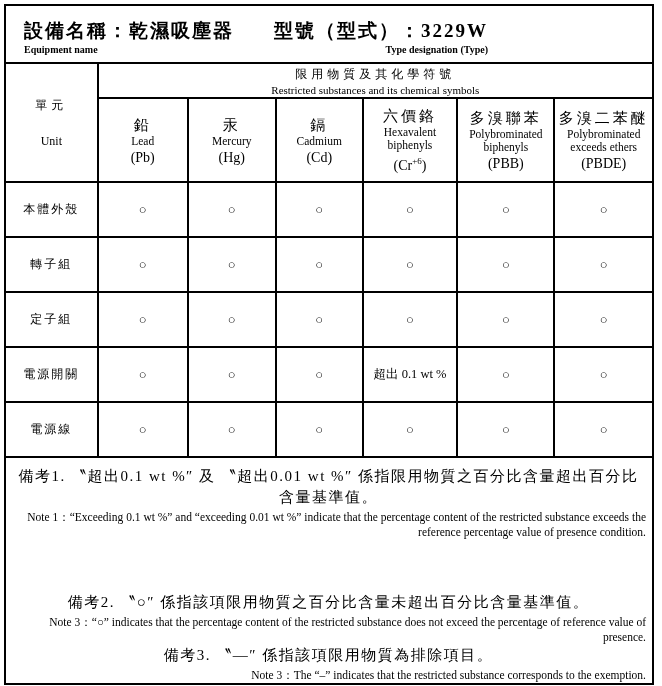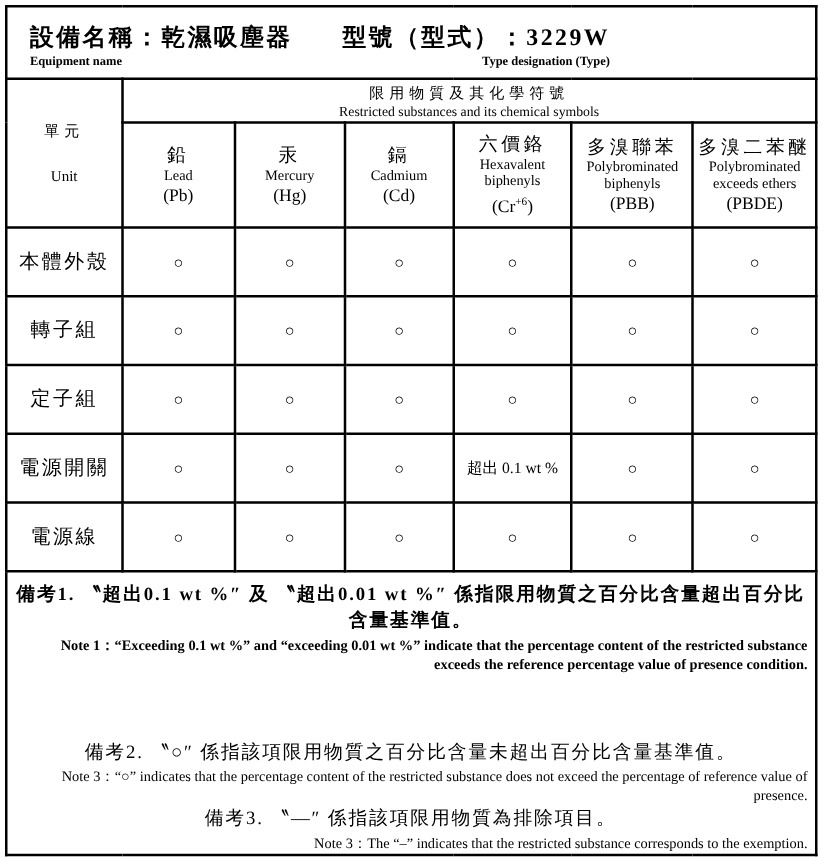--- a/index.html
+++ b/index.html
@@ -40,33 +40,33 @@
   .uh-zh{font-size:12px;letter-spacing:4px;}
   .uh-en{font-size:12px;margin-top:20px;}
   td.substance-cell{height:82px;}
   .sub-zh{font-size:15px;letter-spacing:3px;line-height:20px;}
   .sub-en{font-size:11.5px;line-height:13px;padding:0 2px;}
   .sub-sym{font-size:14px;line-height:17px;margin-top:1px;}
   .sub-sym sup{font-size:9px;}
   
   td.unit-cell{
     text-align:left;padding-left:8px;
-    font-size:16px;letter-spacing:2px;height:53px;border-radius:24px;
+    font-size:12px;letter-spacing:2px;height:53px;border-radius:24px;
   }
   td.value-cell{font-size:13px;}
   td.value-exceed{font-size:12.5px;letter-spacing:0;}
   
   td.notes-cell{vertical-align:top;text-align:left;height:214px;}
   .notes-wrap{padding:8px 6px 0 5px;}
   .note-zh{font-size:15px;letter-spacing:1.5px;line-height:21px;margin:0;}
   .note-en{
     font-size:11.5px;line-height:15px;margin:2px 0 0 0;
     padding-left:52px;text-indent:-52px;text-align:right;
   }
-  .note-1{margin-bottom:52px;font-weight:bold;}
+  .note-1{margin-bottom:52px;}
   .note-2{}
 </style>
 </head>
 <body>
 
 <div class="sheet">
   <table class="rohs">
     <colgroup>
       <col style="width:14.3%">
       <col style="width:13.9%">

